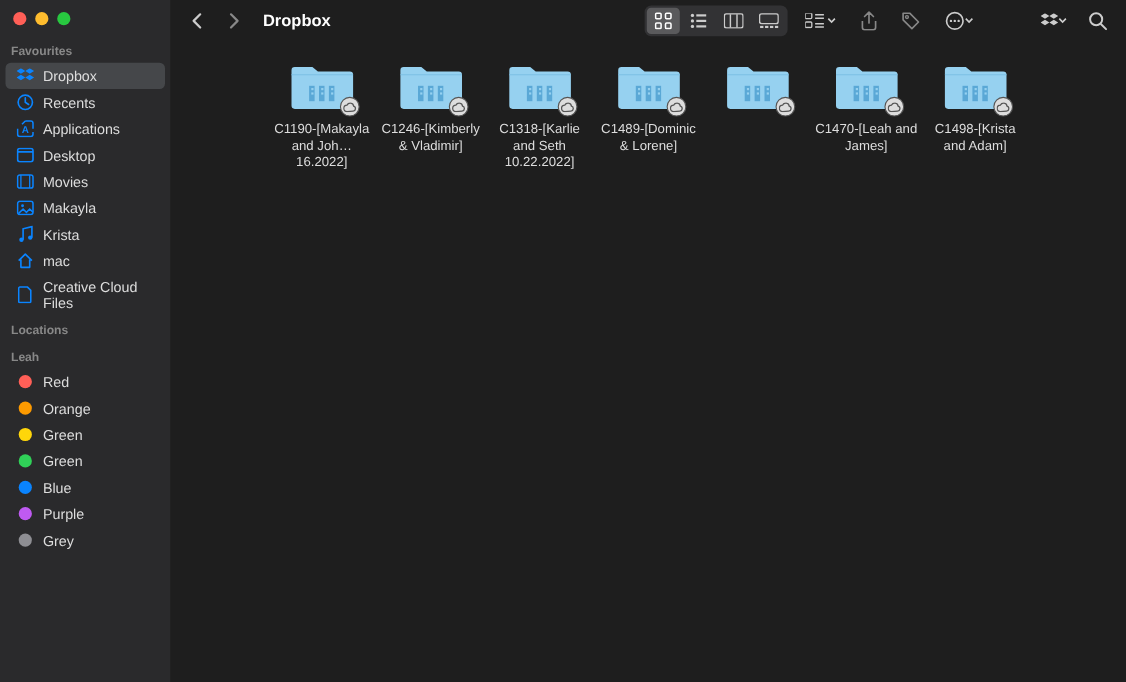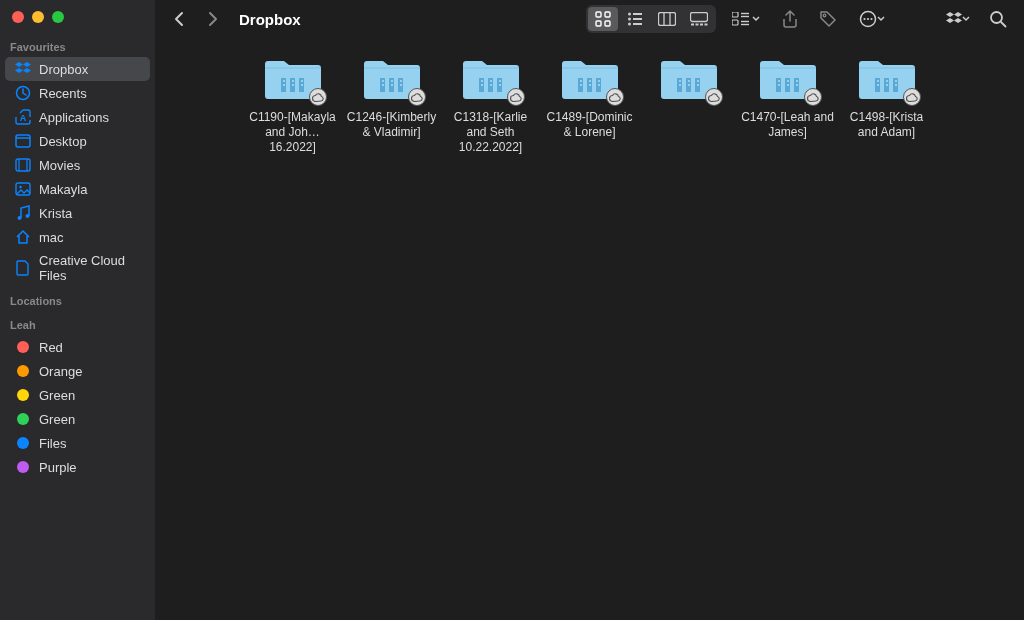--- a/index.html
+++ b/index.html
@@ -148,27 +148,33 @@
       <div class="side-item">
         <span class="icon">
           <span class="tag-dot" style="background:#30d158"></span>
         </span>
         <span>Green</span>
       </div>
       <div class="side-item">
         <span class="icon">
           <span class="tag-dot" style="background:#0a84ff"></span>
         </span>
-        <span>Files</span>
+        <span>Blue</span>
       </div>
       <div class="side-item">
         <span class="icon">
           <span class="tag-dot" style="background:#bf5af2"></span>
         </span>
         <span>Purple</span>
+      </div>
+      <div class="side-item">
+        <span class="icon">
+          <span class="tag-dot" style="background:#8e8e93"></span>
+        </span>
+        <span>Grey</span>
       </div>
     </div>
 </div>
 
 <div class="main">
   <div class="toolbar">
     <div class="nav-btn">
       <svg width="12" height="16" viewBox="0 0 12 16">
           <path d="M9 2 L3 8 L9 14" stroke="#ccc" stroke-width="2" fill="none" stroke-linecap="round" stroke-linejoin="round"></path>
         </svg>

